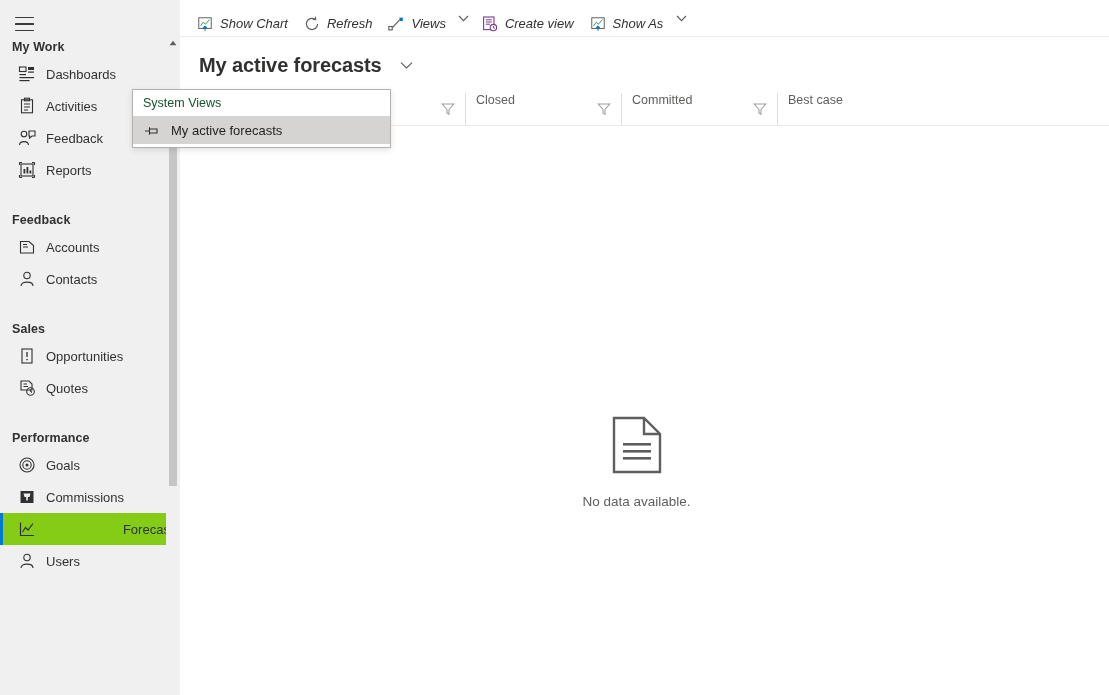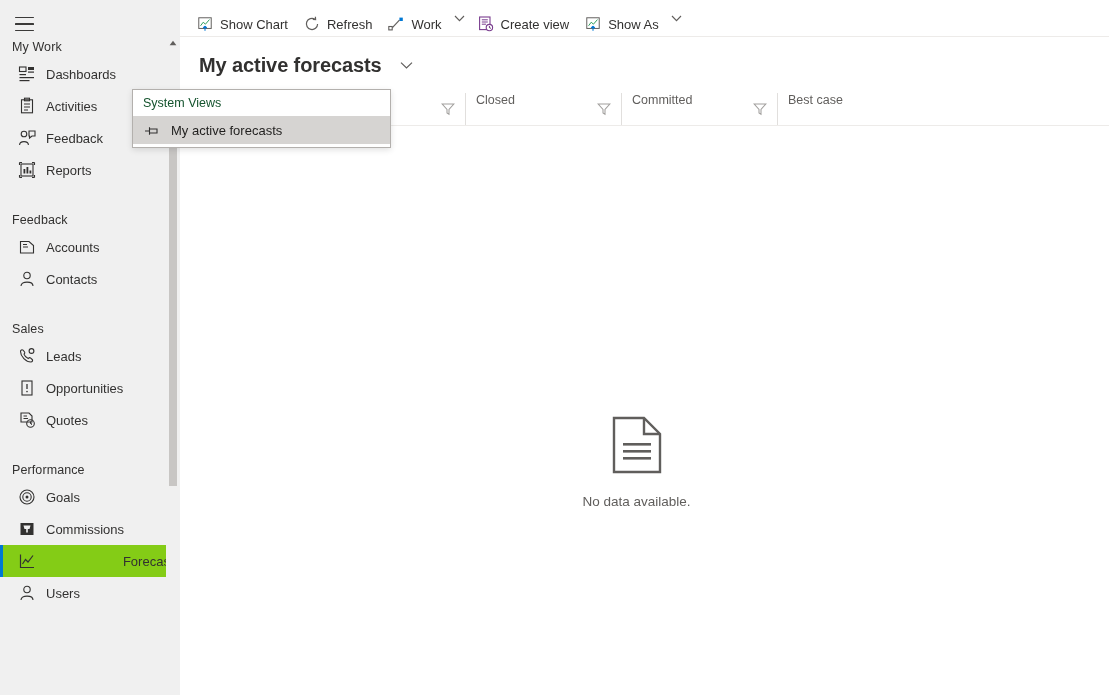--- a/index.html
+++ b/index.html
@@ -48,21 +48,21 @@
   #navscroll {
     position: absolute;
     left: 0; top: 36px;
     width: 180px;
     height: 659px;
     overflow: hidden;
   }
 
   .nav-group-title {
     font-size: 12.5px;
-    font-weight: normal;
+    font-weight: bold;
     color: #323130;
     padding: 0 0 0 12px;
     height: 22px;
     line-height: 22px;
     letter-spacing: 0.1px;
   }
   .nav-group { padding-top: 0px; }
   .group-spacer { height: 23px; }
 
   .nav-item {
@@ -133,27 +133,28 @@
     position: relative;
     height: 37px;
     border-bottom: 1px solid #edebe9;
     display: flex;
     align-items: center;
     padding-left: 9px;
     background: #ffffff;
   }
   .cmd-btn {
     display: flex;
-    align-items: flex-end;
+    align-items: flex-start;
     height: 36px;
-    padding: 4px 8px;
+    padding: 16px 8px;
     cursor: pointer;
     font-size: 13px;
     color: #323130;
     white-space: nowrap;
+    font-style: italic;
   }
   .cmd-btn .cmd-icon {
     width: 16px; height: 16px;
     margin-right: 7px;
     display: flex; align-items: center; justify-content: center;
     flex: 0 0 16px;
   }
   .cmd-caret {
     width: 20px; height: 36px;
     display: flex; align-items: center; justify-content: center;
@@ -344,29 +345,20 @@
                 <circle cx="9" cy="5.5" r="3.2" fill="none" stroke="#323130" stroke-width="1.1"></circle>
                 <path d="M3 16 C3 10.8 15 10.8 15 16" fill="none" stroke="#323130" stroke-width="1.1"></path>
               </svg>
             </span>
             <span class="nav-label">Contacts</span>
           </div>
         </div>
         <div class="group-spacer"></div>
         <div class="nav-group">
           <div class="nav-group-title">Sales</div>
-          <div class="nav-item">
-            <span class="nav-icon">
-              <svg width="18" height="18" viewBox="0 0 18 18">
-                <path d="M2.5 4.5 C2.5 3.2 4 2.2 5 3.2 L6.6 5 C7.3 5.8 6.5 6.6 6 7.2 C6.6 9 8.5 10.8 10.2 11.5 C10.8 11 11.6 10.2 12.4 10.9 L14.2 12.5 C15.2 13.5 14.2 15 12.9 15 C8 15 2.5 9.4 2.5 4.5 Z" fill="none" stroke="#323130" stroke-width="1.1"></path>
-                <circle cx="13.5" cy="4" r="2.4" fill="none" stroke="#323130" stroke-width="1.1"></circle>
-              </svg>
-            </span>
-            <span class="nav-label">Leads</span>
-          </div>
           <div class="nav-item">
             <span class="nav-icon">
               <svg width="18" height="18" viewBox="0 0 18 18">
                 <rect x="4" y="2" width="10" height="14" fill="none" stroke="#323130" stroke-width="1.1"></rect>
                 <path d="M9 5 V10" stroke="#323130" stroke-width="1.3"></path>
                 <circle cx="9" cy="12.6" r="0.8" fill="#323130"></circle>
               </svg>
             </span>
             <span class="nav-label">Opportunities</span>
           </div>
@@ -459,21 +451,21 @@
           <span>Refresh</span>
         </div>
         <div class="cmd-btn">
           <span class="cmd-icon">
             <svg width="16" height="16" viewBox="0 0 16 16">
               <rect x="0.8" y="10.5" width="3.4" height="3.4" fill="none" stroke="#605e5c" stroke-width="1.1"></rect>
               <rect x="11.4" y="1.6" width="3.4" height="3.4" fill="#0078d4"></rect>
               <path d="M4.4 11.6 L11.4 4.2" stroke="#605e5c" stroke-width="1.2"></path>
             </svg>
           </span>
-          <span>Work</span>
+          <span>Views</span>
         </div>
         <div class="cmd-caret">
           <svg width="11" height="9" viewBox="0 0 11 9">
             <path d="M1 2 L5.5 6.6 L10 2" fill="none" stroke="#605e5c" stroke-width="1.15"></path>
           </svg>
         </div>
         <div class="cmd-btn">
           <span class="cmd-icon">
             <svg width="16" height="16" viewBox="0 0 16 16">
               <rect x="1.6" y="1" width="10.4" height="12.6" fill="none" stroke="#7a3d8f" stroke-width="1.1"></rect>

